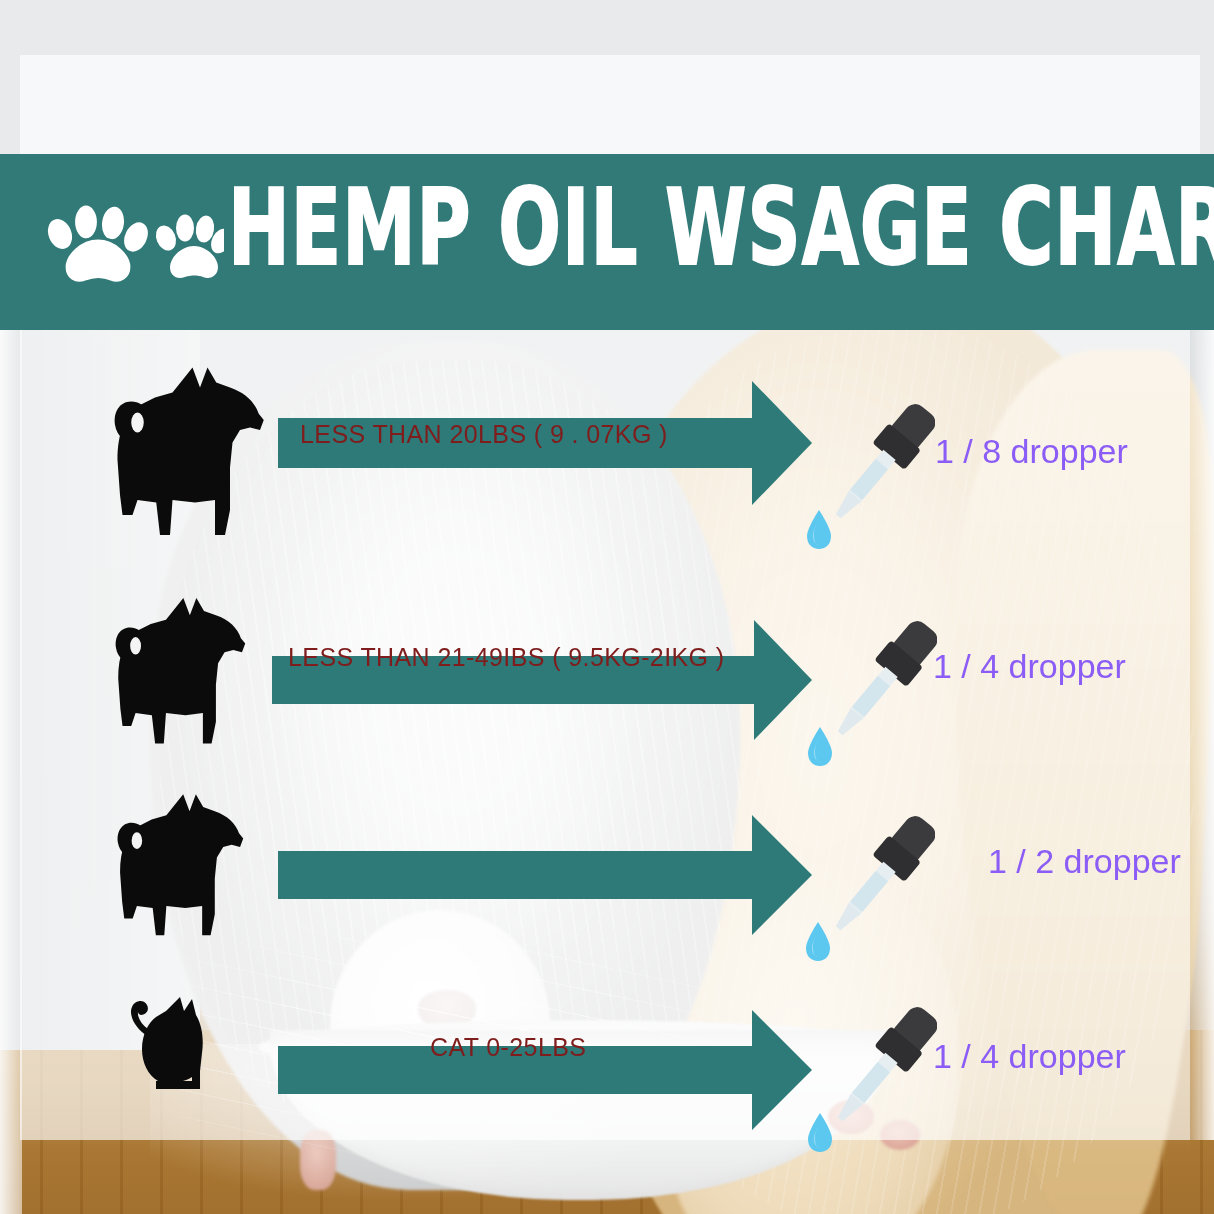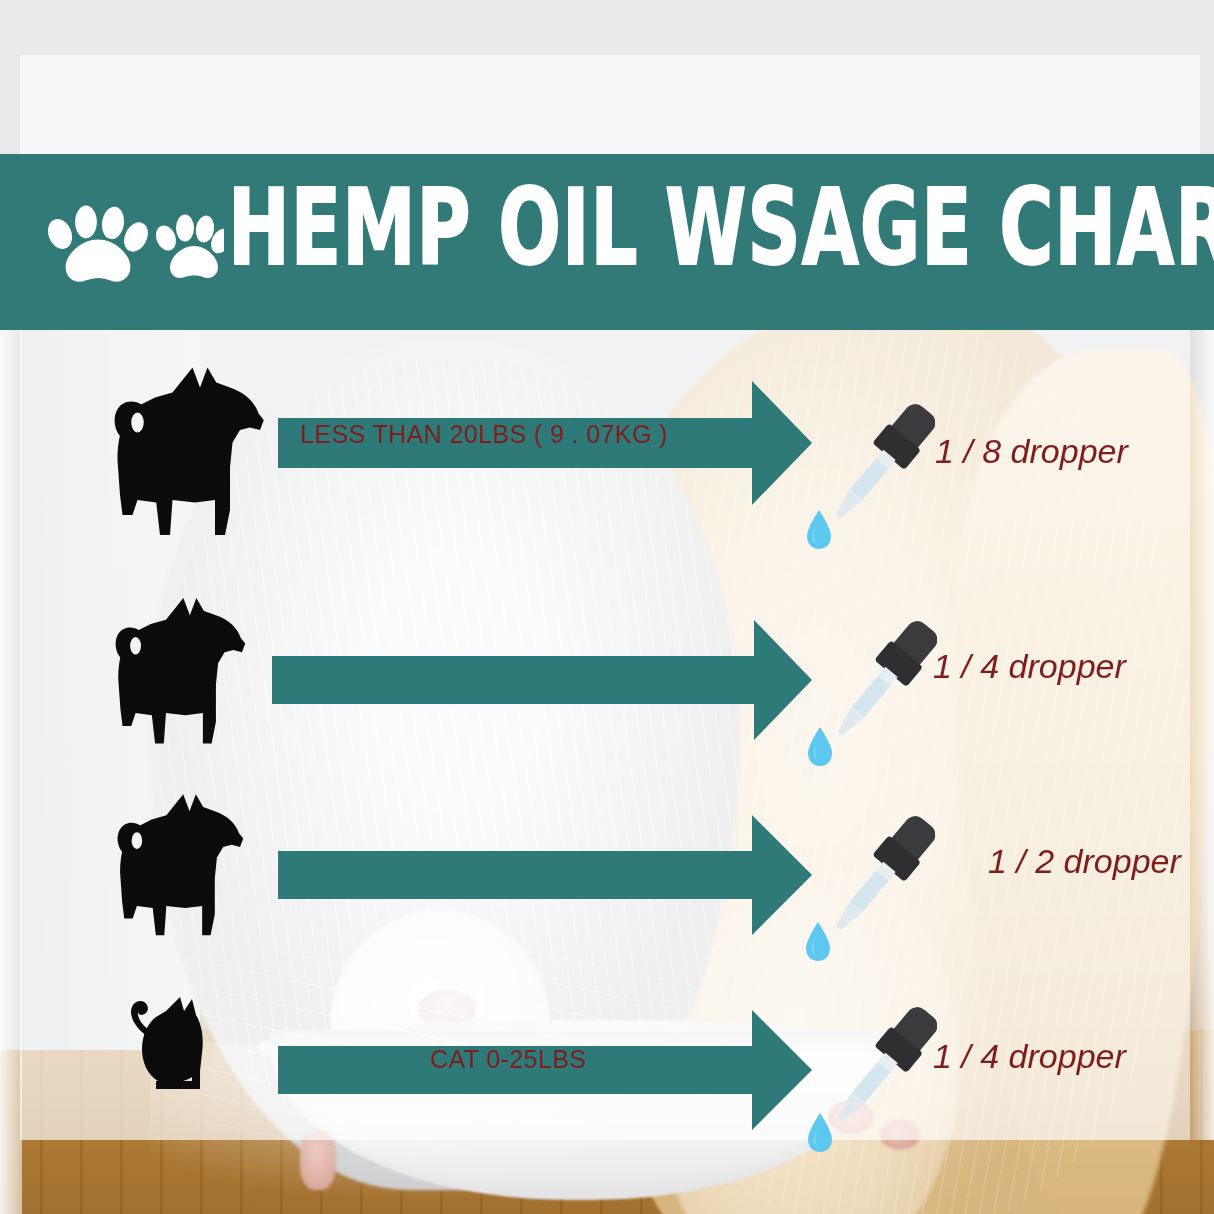--- a/index.html
+++ b/index.html
@@ -262,25 +262,24 @@
     letter-spacing: 0.4px;
     white-space: nowrap;
     font-family: "Liberation Sans", sans-serif;
   }
   .dropper {
     position: absolute;
   }
   .dropper svg { display: block; }
   .dose-label {
     position: absolute;
-    color: #7f1d1d;
+    color: #8b5cf6;
     font-size: 34px;
     white-space: nowrap;
     font-family: "Liberation Sans", sans-serif;
-    font-style: italic;
   }
 </style>
 </head>
 <body>
 
 <div id="canvas">
 
   <div class="top-strip">
     <div class="top-strip-inner"></div>
   </div>
@@ -373,20 +372,21 @@
         <path fill="#0b0b0b" d="M74 6 L80 22 L86 6 L93 18 L104 22 C116 26 124 34 127 43 L131 48 L128 56 L120 54 L112 56 L106 66 L104 86 L104 120 L100 140 L92 140 L92 112 L76 114 L58 112 L56 140 L48 140 L45 114 L30 112 L26 124 L18 124 L16 108 L14 80 C14 58 20 44 32 36 L44 30 L58 26 Z"></path>
         <path fill="#0b0b0b" d="M30 34 C18 30 10 40 12 52 C14 64 26 70 34 64 C42 58 42 38 30 34 Z"></path>
         <ellipse cx="30" cy="50" rx="5" ry="8" fill="#f4f4f4"></ellipse>
       </svg>
     </div>
     <div class="arrow" style="left:272px; top:48px">
       <svg width="540" height="146" viewBox="0 0 540 146">
         <path fill="#2d7a78" d="M0 68 L482 68 L482 32 L540 92 L482 152 L482 116 L0 116 Z" transform="translate(0,-15)"></path>
       </svg>
     </div>
+    <div class="arrow-label" style="left:288px; top:88px">LESS THAN 21-49IBS ( 9.5KG-2IKG )</div>
     <div class="dropper" style="left:812px; top:42px">
       <svg width="125" height="170" viewBox="0 0 125 170">
         <g transform="rotate(40 62 85)">
           <rect x="52" y="8" width="34" height="44" rx="11" fill="#3b3b3d"></rect>
           <rect x="48" y="42" width="42" height="26" rx="4" fill="#2f2f31"></rect>
           <rect x="61" y="66" width="16" height="56" fill="#e6eef2"></rect>
           <path d="M61 120 L77 120 L72 146 L66 146 Z" fill="#dfe9ee"></path>
           <rect x="61" y="78" width="16" height="40" fill="#cfe3ec" opacity="0.85"></rect>
         </g>
       </svg>
@@ -439,21 +439,21 @@
         <path fill="#0b0b0b" d="M72 12 L76 26 L84 14 L88 30 C94 40 96 54 94 68 L92 86 L92 104 L84 104 L84 92 C78 96 68 98 58 98 L58 104 L50 104 L50 96 C40 90 34 78 34 64 C34 50 40 38 48 32 L58 26 Z"></path>
         <path fill="#0b0b0b" d="M38 50 C28 44 20 30 24 22 C27 15 36 14 39 20 C42 26 37 30 33 30 C30 30 29 26 31 24 C28 28 31 38 40 44 Z"></path>
         <rect x="48" y="96" width="42" height="8" fill="#0b0b0b"></rect>
       </svg>
     </div>
     <div class="arrow" style="left:278px; top:48px">
       <svg width="534" height="148" viewBox="0 0 534 148">
         <path fill="#2d7a78" d="M0 68 L474 68 L474 32 L534 92 L474 152 L474 116 L0 116 Z" transform="translate(0,-15)"></path>
       </svg>
     </div>
-    <div class="arrow-label" style="left:430px; top:100px">CAT 0-25LBS</div>
+    <div class="arrow-label" style="left:430px; top:88px">CAT 0-25LBS</div>
     <div class="dropper" style="left:812px; top:38px">
       <svg width="125" height="170" viewBox="0 0 125 170">
         <g transform="rotate(40 62 85)">
           <rect x="52" y="8" width="34" height="44" rx="11" fill="#3b3b3d"></rect>
           <rect x="48" y="42" width="42" height="26" rx="4" fill="#2f2f31"></rect>
           <rect x="61" y="66" width="16" height="56" fill="#e6eef2"></rect>
           <path d="M61 120 L77 120 L72 146 L66 146 Z" fill="#dfe9ee"></path>
           <rect x="61" y="78" width="16" height="40" fill="#cfe3ec" opacity="0.85"></rect>
         </g>
       </svg>

